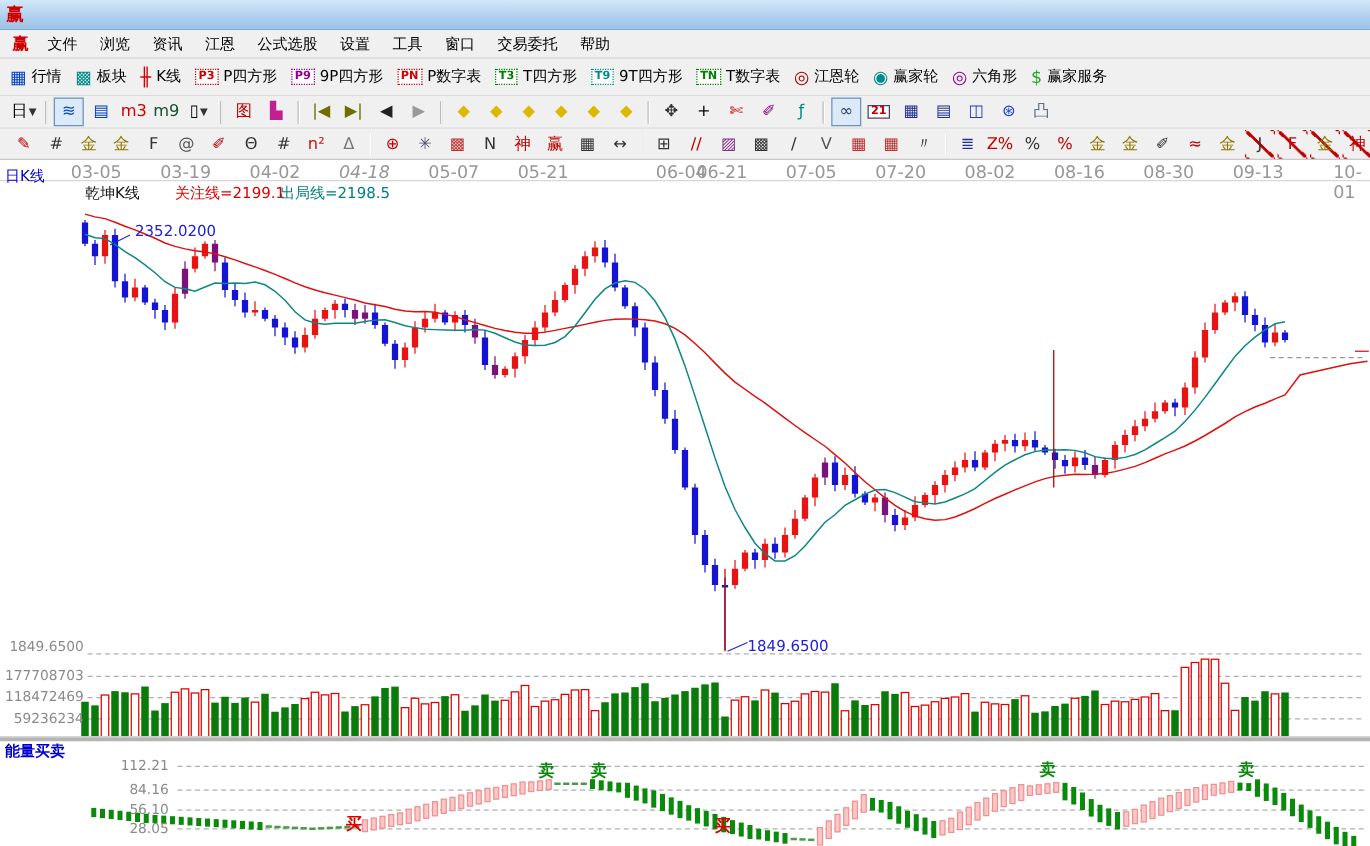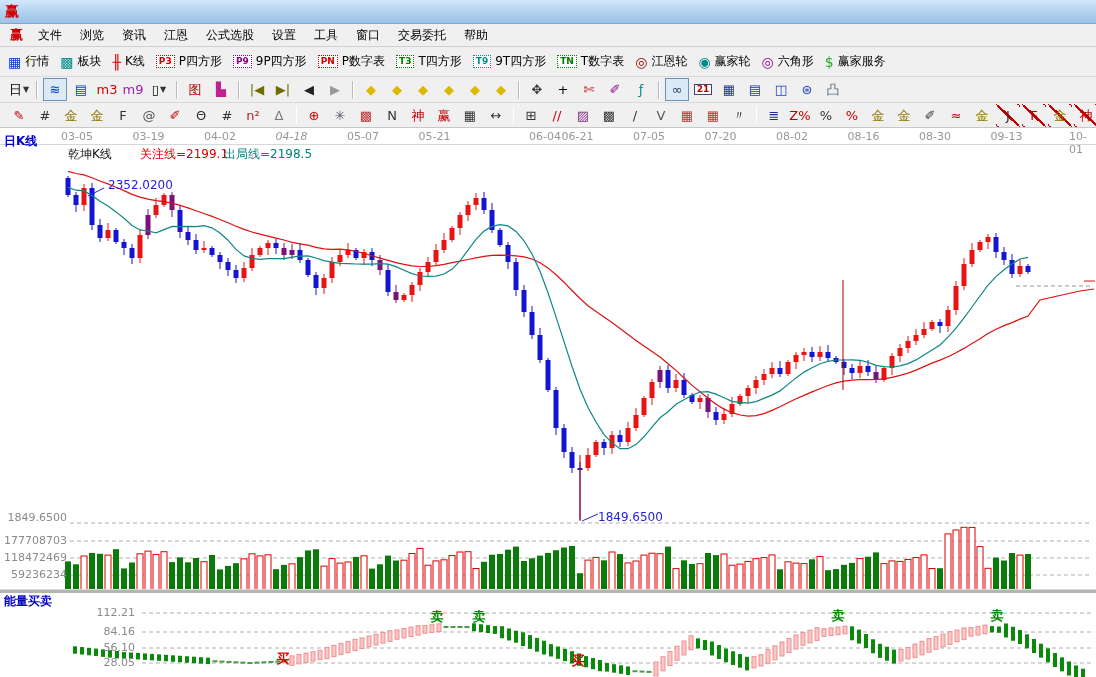--- a/index.html
+++ b/index.html
@@ -31,21 +31,21 @@
     font-size:13px;line-height:1;margin:0 1px;border:1px solid transparent;cursor:default;position:relative;}
   .tool-btn.pressed{border:1px solid #6b93bd;background:#dce9f6;}
   .tool-btn .caret{font-size:8px;color:#333;margin-left:1px;}
   .tool-btn.angle{background-image:linear-gradient(to top right,transparent 46%,#c00000 46%,#c00000 54%,transparent 54%);}
   .tool-btn .cal{border:1px solid #446;padding:0 2px;font-size:9px;font-weight:bold;background:#fff;}
   .tb-sep{width:1px;height:18px;background:#bbb;border-right:1px solid #fff;margin:0 4px;}
   
   #chartwrap{position:absolute;top:128px;left:0;width:1096px;height:549px;background:#fff;}
   #chartsvg{position:absolute;top:0;left:0;}
   .abslbl{position:absolute;white-space:nowrap;}
-  .date-label{position:absolute;top:2px;font-size:11px;color:#979797;transform:translateX(-50%);}
+  .date-label{position:absolute;top:2px;font-size:14px;color:#979797;transform:translateX(-50%);}
   #dateline{position:absolute;top:16px;left:0;width:1096px;height:1px;background:#d7d7d7;}
   #vsep{position:absolute;top:461px;left:0;width:1096px;height:3px;background:#b5b5b5;border-top:1px solid #dcdcdc;}
   .tick{color:#8a8a8a;font-size:11px;text-align:right;}
   .marker{position:absolute;font-size:13px;font-weight:bold;transform:translateX(-50%);}
 </style>
 </head>
 <body>
 
 <div id="app">
   <div id="titlebar">
@@ -127,21 +127,21 @@
       <div class="tool-btn pressed">
         <span style="color: rgb(0, 64, 192);">≋</span>
       </div>
       <div class="tool-btn">
         <span style="color: rgb(0, 64, 192);">▤</span>
       </div>
       <div class="tool-btn">
         <span style="color: rgb(208, 0, 0);">m3</span>
       </div>
       <div class="tool-btn">
-        <span style="color: #a21caf;">m9</span>
+        <span style="color: #14532d;">m9</span>
       </div>
       <div class="tool-btn">
         <span style="color: rgb(0, 0, 0);">▯</span>
         <span class="caret">▼</span>
       </div>
       <div class="tb-sep"></div>
       <div class="tool-btn">
         <span style="color: rgb(192, 0, 0);">图</span>
       </div>
       <div class="tool-btn">
@@ -887,21 +887,21 @@
         <span class="date-label" style="left: 577.5px;">06-21</span>
         <span class="date-label" style="left: 649px;">07-05</span>
         <span class="date-label" style="left: 720.5px;">07-20</span>
         <span class="date-label" style="left: 792px;">08-02</span>
         <span class="date-label" style="left: 863.5px;">08-16</span>
         <span class="date-label" style="left: 935px;">08-30</span>
         <span class="date-label" style="left: 1006.5px;">09-13</span>
         <span class="date-label" style="left: 1078px;">10-01</span>
       </div>
 
-    <div class="abslbl" style="left:4px;top:5px;color:#0000cc;font-weight:bold;text-align:center;">日K线</div>
+    <div class="abslbl" style="left:4px;top:5px;color:#0000cc;font-weight:normal;text-align:center;">日K线</div>
     <div class="abslbl" style="left:68px;top:18px;color:#111;">乾坤K线</div>
     <div class="abslbl" id="watchline" style="left: 140px; top: 18px; color: rgb(224, 0, 0);">关注线=2199.1</div>
     <div class="abslbl" id="exitline" style="left: 224px; top: 18px; color: rgb(0, 128, 128);">出局线=2198.5</div>
 
     <div class="abslbl" style="left:108px;top:50px;color:#2222dd;">2352.0200</div>
     <div class="abslbl" style="left:598px;top:382px;color:#2222dd;">1849.6500</div>
     <div class="abslbl tick" style="left:0px;top:383px;width:67px;">1849.6500</div>
 
     <div id="volticks">
         <div class="abslbl tick" style="left: 0px; width: 67px; top: 406px;">177708703</div>

